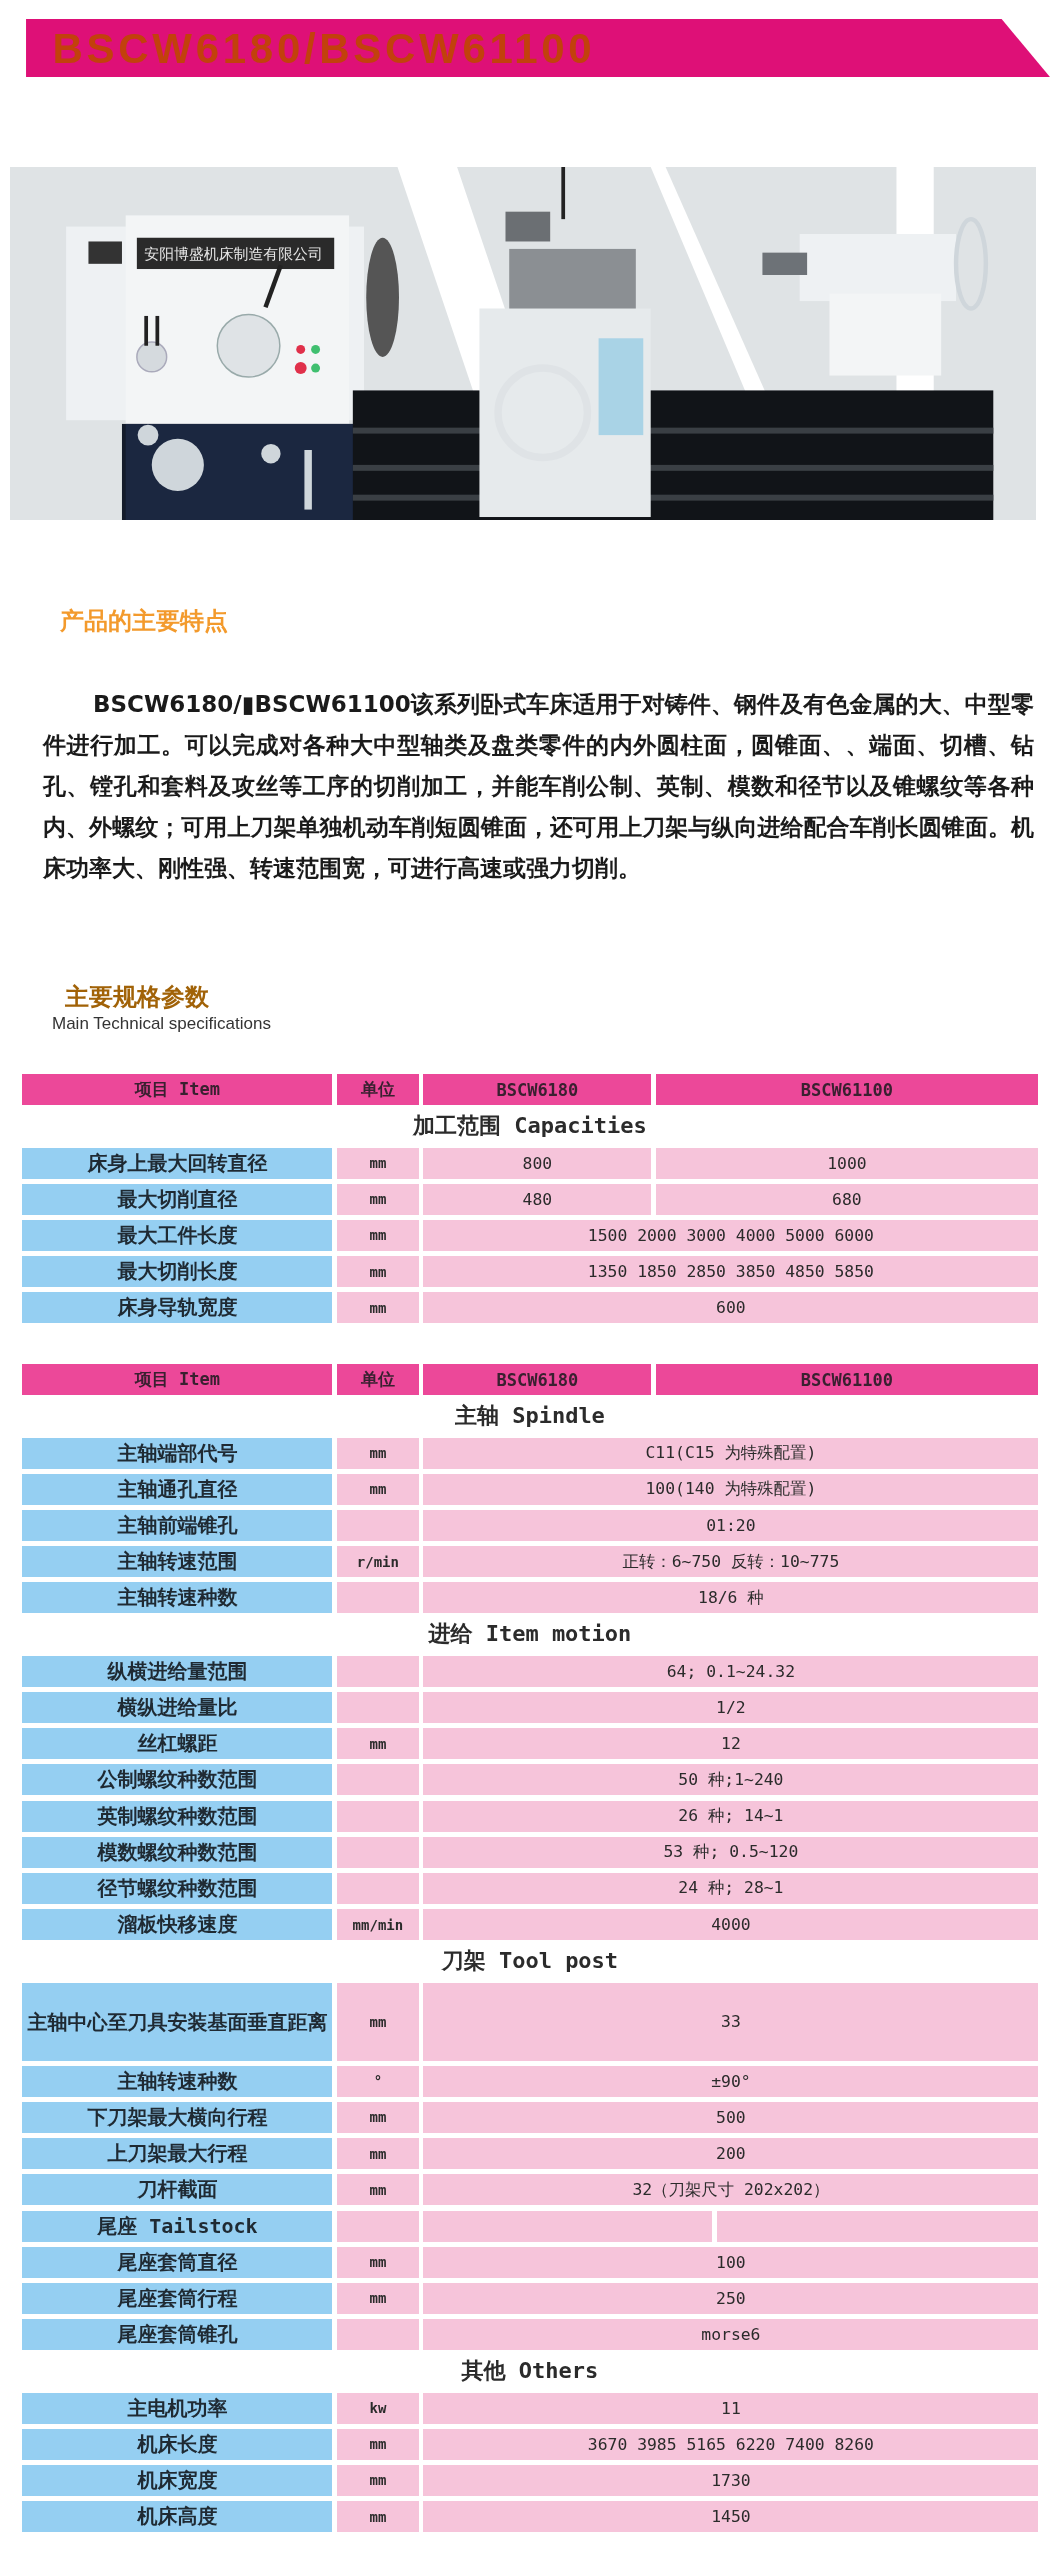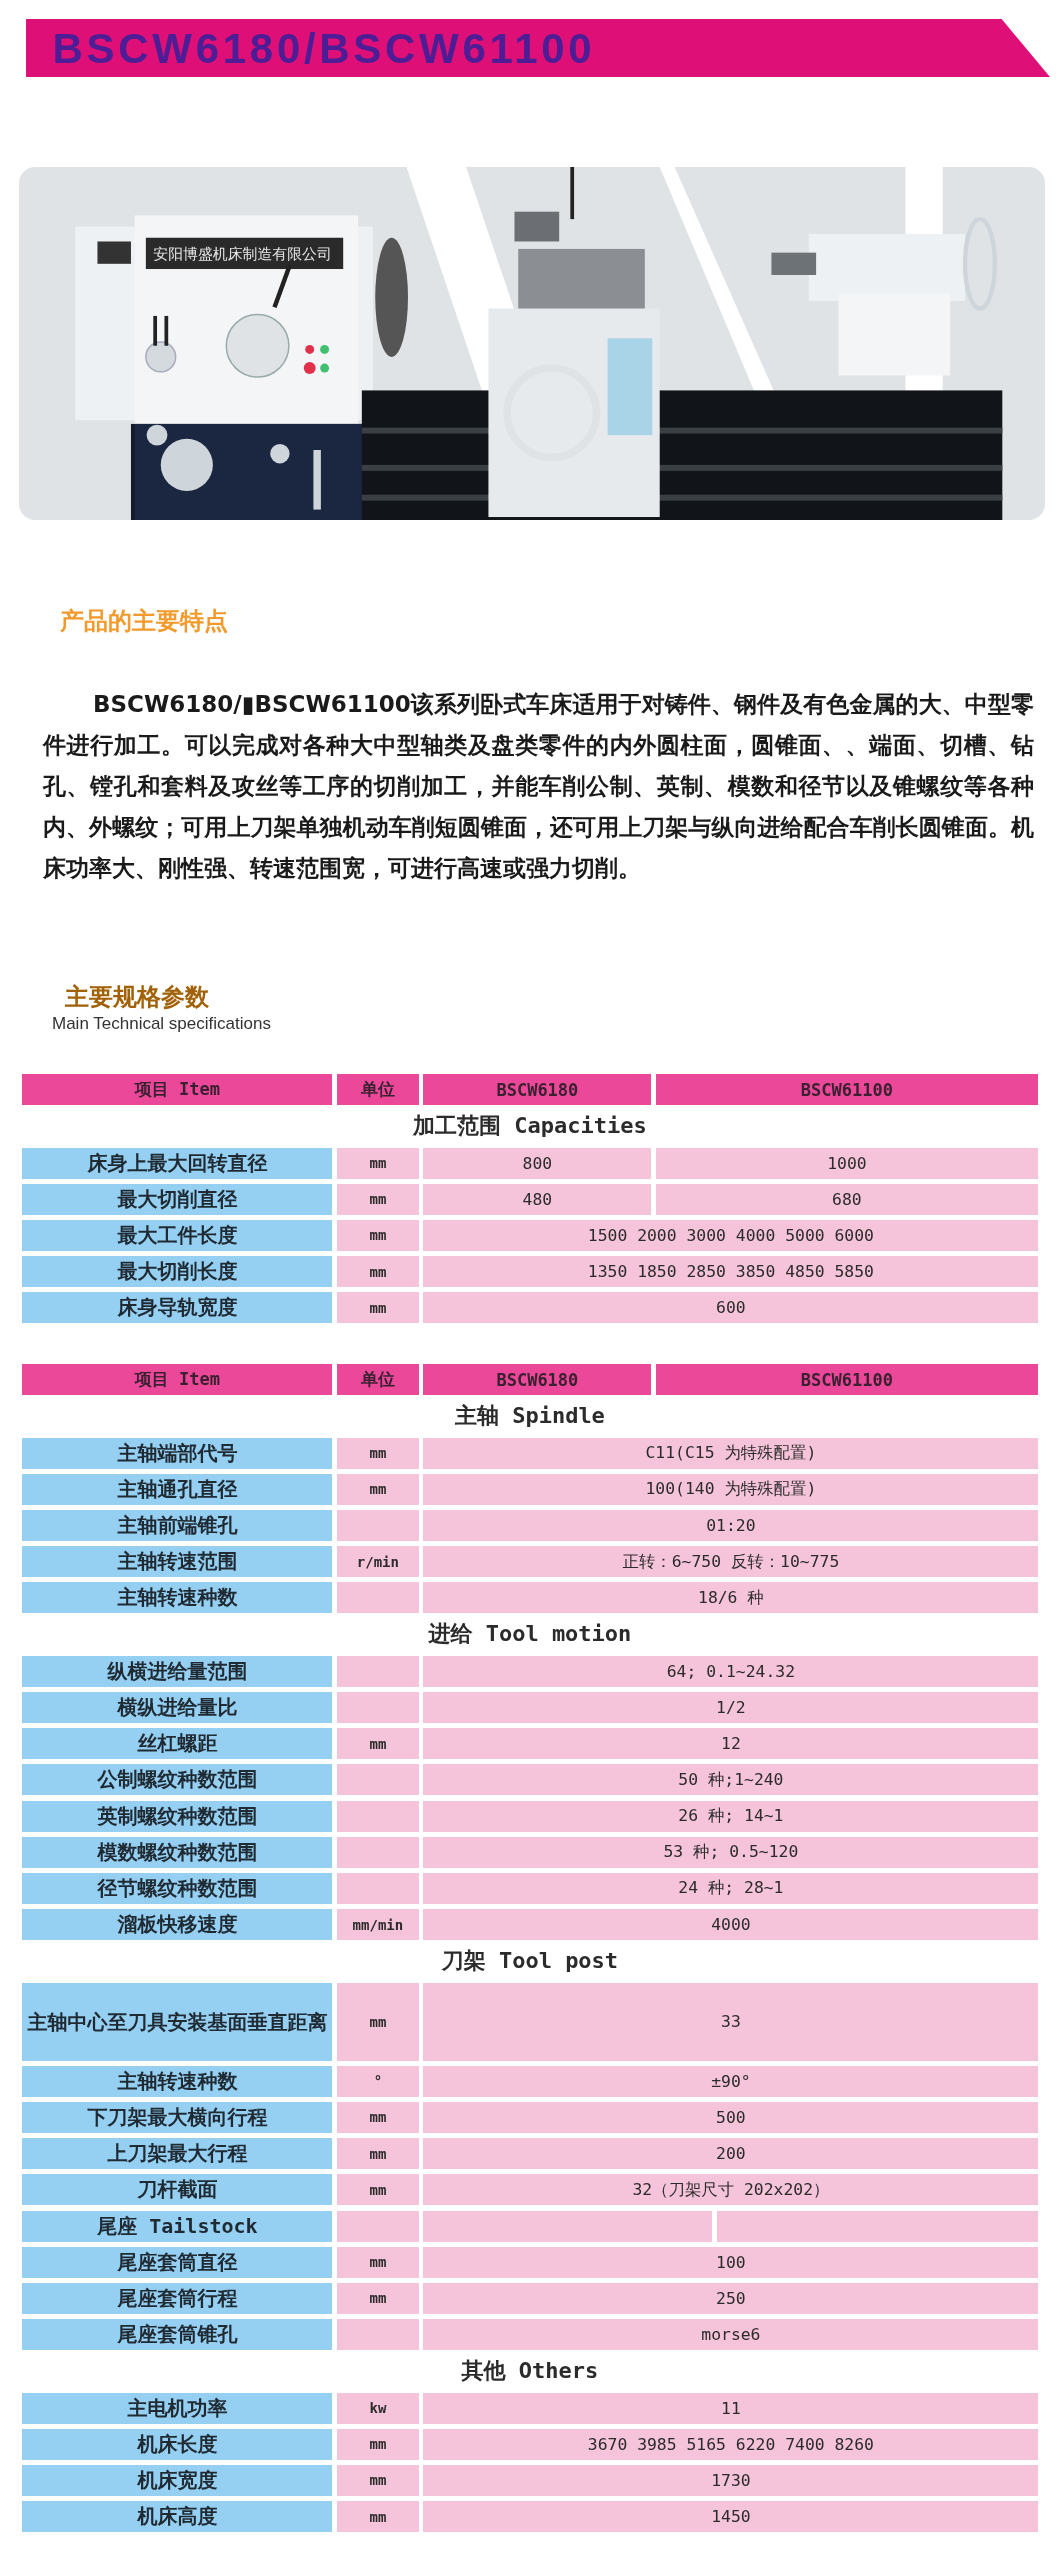--- a/index.html
+++ b/index.html
@@ -3,24 +3,24 @@
 <meta charset="utf-8">
 <style>
   html, body { margin:0; padding:0; background:#ffffff; }
   body { width:1058px; height:2576px; position:relative; overflow:hidden;
          font-family:"DejaVu Sans", "Liberation Sans", sans-serif; color:#222; }
 
   
   .banner { position:absolute; left:24.6px; top:19.4px; width:1026px; height:58px; }
   .banner svg { position:absolute; left:0; top:0; }
   .banner-title { position:absolute; left:28px; top:9px; font-family:"Liberation Sans", sans-serif;
-                  font-weight:bold; font-size:42px; line-height:42px; letter-spacing:3.7px; color:#4c1d95; }
-
-  
-  .hero { position:absolute; left:19px; top:167px; width:1026px; height:353px; background:#dfe3e5; overflow:hidden;border-radius:16px; }
+                  font-weight:bold; font-size:42px; line-height:42px; letter-spacing:3.7px; color:#c2410c; }
+
+  
+  .hero { position:absolute; left:10px; top:167px; width:1026px; height:353px; background:#dfe3e5; overflow:hidden; }
   .hero svg { position:absolute; left:0; top:0; }
 
   
   .feat-title { position:absolute; left:60px; top:605px; font-size:24px; font-weight:bold; color:#f39a2c; }
   .feat-text { position:absolute; left:43px; top:684px; width:991px; font-size:23px; font-weight:bold;
                line-height:41px; color:#1a1a1a; text-indent:50px; text-align:justify; }
 
   
   .spec-title { position:absolute; left:65px; top:981px; font-size:24px; font-weight:bold; color:#a16207; }
   .spec-sub { position:absolute; left:52px; top:1014px; font-family:"Liberation Sans", sans-serif; font-size:17px; color:#333; }
@@ -175,21 +175,21 @@
     <div class="cell item">主轴转速范围</div>
     <div class="cell unit">r/min</div>
     <div class="cell val">正转：6~750    反转：10~775</div>
   </div>
   <div class="grid-row span">
     <div class="cell item">主轴转速种数</div>
     <div class="cell unit"></div>
     <div class="cell val">18/6 种</div>
   </div>
 
-  <div class="section-label">进给 Tool motion</div>
+  <div class="section-label">进给 Item motion</div>
   <div class="grid-row span">
     <div class="cell item">纵横进给量范围</div>
     <div class="cell unit"></div>
     <div class="cell val">64; 0.1~24.32</div>
   </div>
   <div class="grid-row span">
     <div class="cell item">横纵进给量比</div>
     <div class="cell unit"></div>
     <div class="cell val">1/2</div>
   </div>

